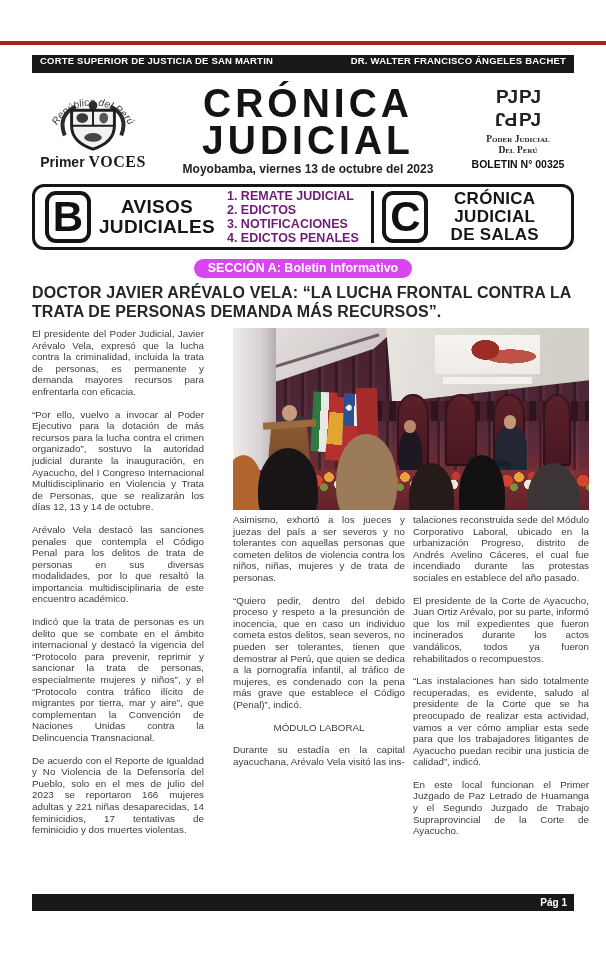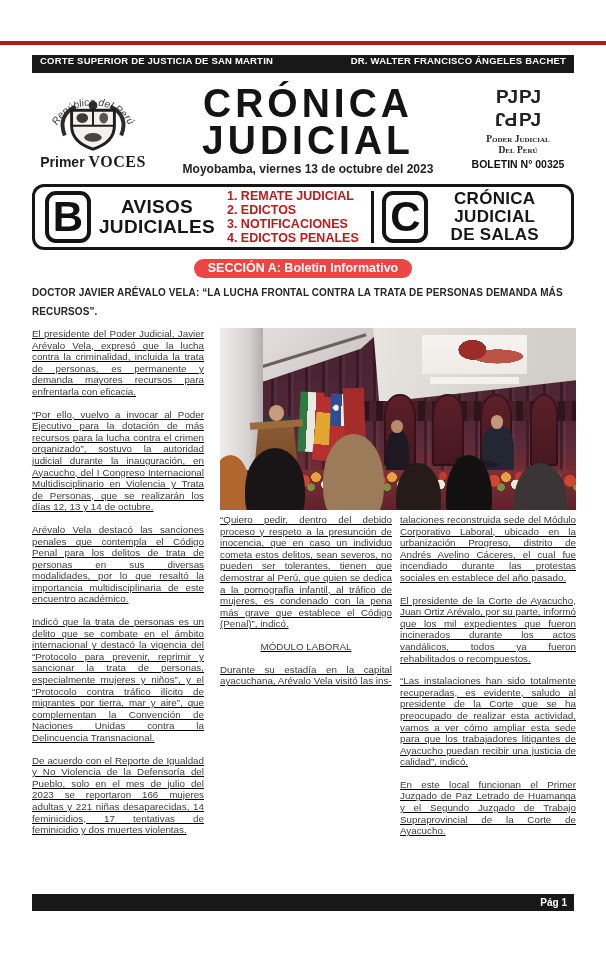--- a/index.html
+++ b/index.html
@@ -33,34 +33,34 @@
 
   
   .bc-box{margin:7px 32px 0 32px;border:3px solid #161616;border-radius:12px;height:66px;
     display:flex;align-items:center;padding:0 10px;box-sizing:border-box;}
   .badge{width:46px;height:52px;border:4px solid #141414;border-radius:11px;display:flex;
     align-items:center;justify-content:center;font-size:42px;font-weight:900;color:#111;
     line-height:1;flex:none;box-sizing:border-box;}
   .b-title{font-size:19px;line-height:20px;font-weight:900;color:#161616;text-align:center;
     margin:0 8px;flex:none;letter-spacing:.3px;}
   .b-list{list-style:none;margin:0 4px;padding:0;flex:1;}
-  .b-list li{font-size:12.5px;line-height:14px;font-weight:bold;color:#b91c1c;white-space:nowrap;}
+  .b-list li{font-size:12.5px;line-height:14px;font-weight:bold;color:#701a75;white-space:nowrap;}
   .vdiv{width:3px;height:52px;background:#161616;margin:0 8px;flex:none;}
   .c-title{font-size:17px;line-height:18px;font-weight:900;color:#161616;text-align:center;
     flex:1;letter-spacing:.3px;}
 
   
   .pill-row{text-align:center;margin-top:8px;}
-  .pill{display:inline-block;background:#ef4444;color:#fff;font-size:12.5px;font-weight:bold;
+  .pill{display:inline-block;background:#d946ef;color:#fff;font-size:12.5px;font-weight:bold;
     border-radius:10px;padding:2px 14px 3px 14px;}
-  .headline{margin:6px 32px 0 32px;font-size:10px;line-height:18.5px;font-weight:bold;
+  .headline{margin:6px 32px 0 32px;font-size:16px;line-height:18.5px;font-weight:bold;
     color:#262626;letter-spacing:.1px;}
 
   
-  .body-row{margin:7px 32px 0 32px;display:flex;gap:16px;text-decoration:underline;}
+  .body-row{margin:7px 32px 0 32px;display:flex;gap:29px;}
   .col{font-size:9.8px;line-height:11.6px;color:#3d3d3d;text-align:justify;}
   .col p{margin:0 0 11px 0;}
   .col p:last-child{margin-bottom:0;}
   .col1{width:172px;flex:none;}
   .right-region{width:356px;flex:none;}
   .cols23{display:flex;gap:8px;margin-top:4px;}
   .col2{width:172px;flex:none;}
   .col3{width:176px;flex:none;}
   .subhead{text-align:center;margin:0;}
 
@@ -268,20 +268,21 @@
         <div class="head a2"></div>
         <div class="head a3"></div>
         <div class="head a4"></div>
         <div class="scarf"></div>
         <div class="head a5"></div>
         <div class="head a6"></div>
       </div>
 
       <div class="cols23">
         <div class="col col2">
+          <p>Asimismo, exhortó a los jueces y juezas del país a ser severos y no tolerantes con aquellas personas que cometen delitos de violencia contra los niños, niñas, mujeres y de trata de personas.</p>
           <p>“Quiero pedir, dentro del debido proceso y respeto a la presunción de inocencia, que en caso un individuo cometa estos delitos, sean severos, no pueden ser tolerantes, tienen que demostrar al Perú, que quien se dedica a la pornografía infantil, al tráfico de mujeres, es condenado con la pena más grave que establece el Código (Penal)”, indicó.</p>
           <p class="subhead">MÓDULO LABORAL</p>
           <p>Durante su estadía en la capital ayacuchana, Arévalo Vela visitó las ins-</p>
         </div>
         <div class="col col3">
           <p>talaciones reconstruida sede del Módulo Corporativo Laboral, ubicado en la urbanización Progreso, distrito de Andrés Avelino Cáceres, el cual fue incendiado durante las protestas sociales en establece del año pasado.</p>
           <p>El presidente de la Corte de Ayacucho, Juan Ortiz Arévalo, por su parte, informó que los mil expedientes que fueron incinerados durante los actos vandálicos, todos ya fueron rehabilitados o recompuestos.</p>
           <p>“Las instalaciones han sido totalmente recuperadas, es evidente, saludo al presidente de la Corte que se ha preocupado de realizar esta actividad, vamos a ver cómo ampliar esta sede para que los trabajadores litigantes de Ayacucho puedan recibir una justicia de calidad”, indicó.</p>
           <p>En este local funcionan el Primer Juzgado de Paz Letrado de Huamanga y el Segundo Juzgado de Trabajo Supraprovincial de la Corte de Ayacucho.</p>
         </div>

